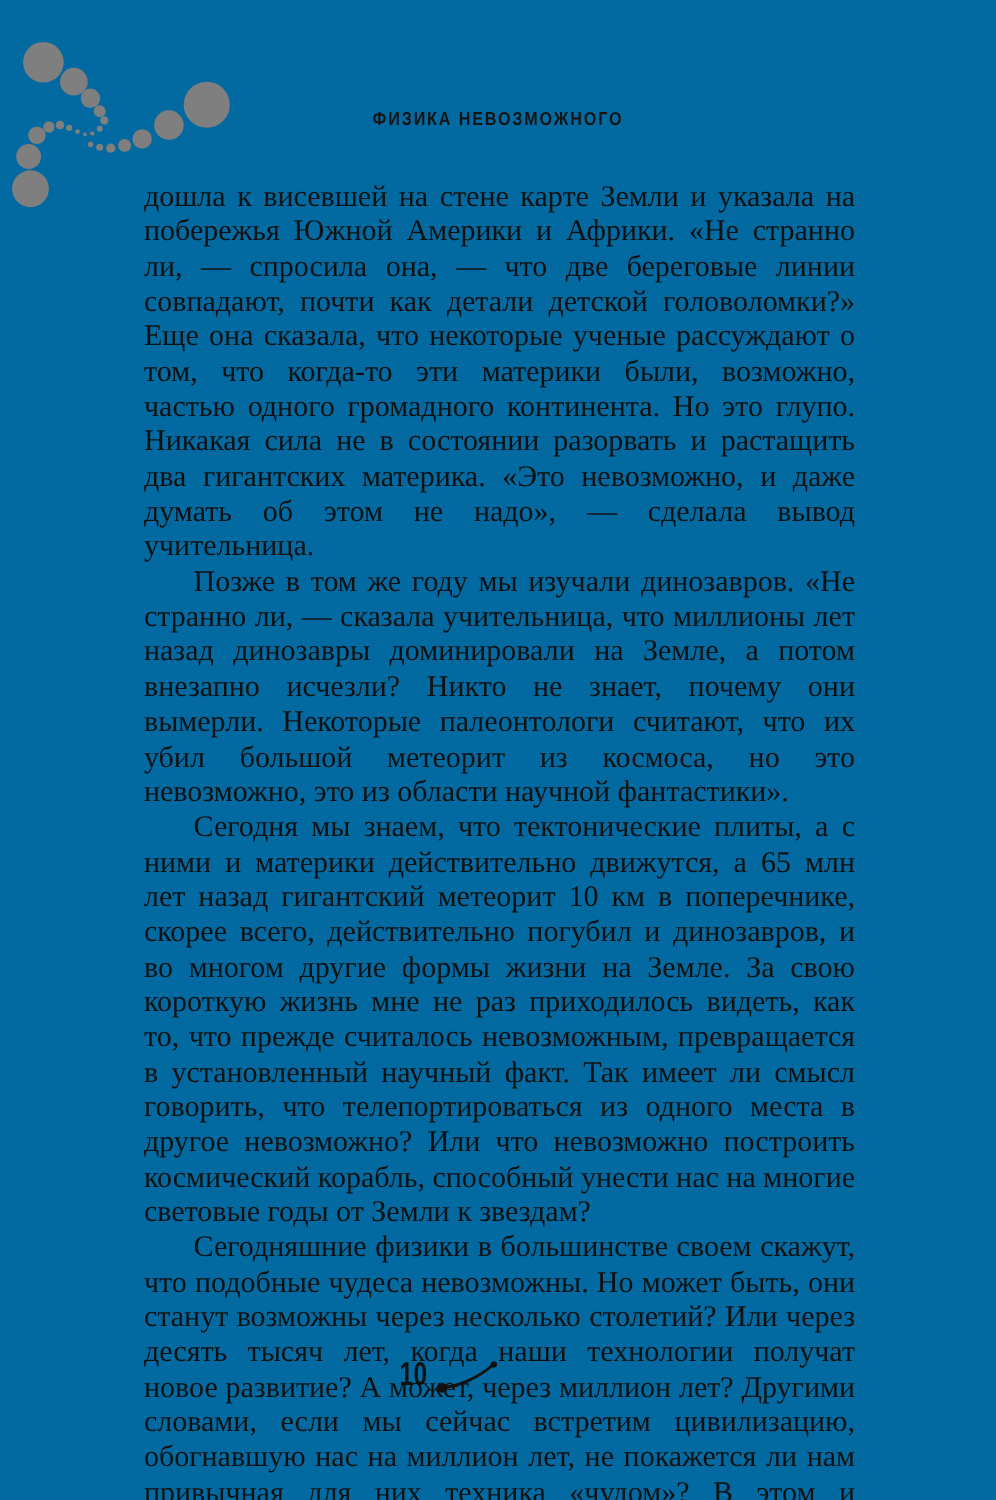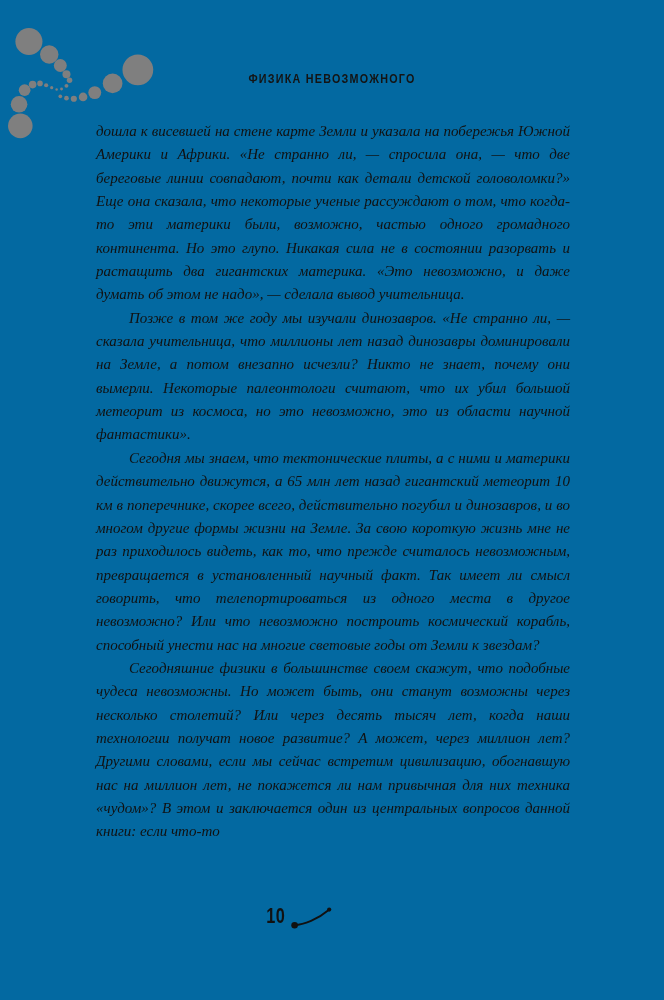--- a/index.html
+++ b/index.html
@@ -51,26 +51,25 @@
   .text-column {
     position: absolute;
     left: 96px;
     top: 120px;
     width: 474px;
   }
   .text-column p {
     margin: 0;
     text-align: justify;
     text-justify: inter-word;
-    font-size: 15px;
+    font-size: 20px;
     line-height: 23.35px;
     text-indent: 33px;
     hyphens: manual;
     color: #111111;
-    font-style: italic;
   }
   .text-column p.first {
     text-indent: 0;
   }
 
   
   .folio {
     position: absolute;
     left: 0;
     top: 905px;

